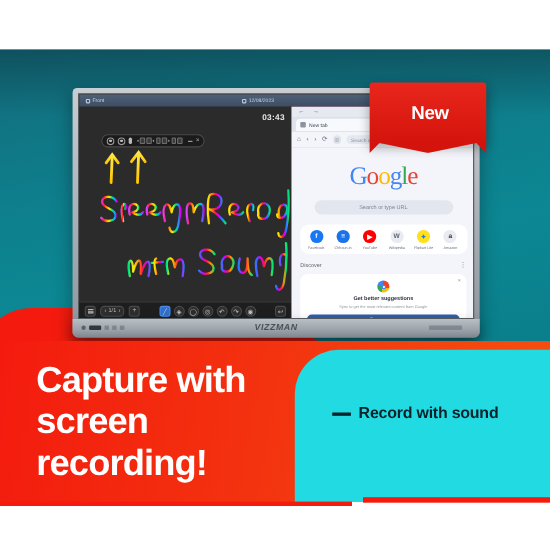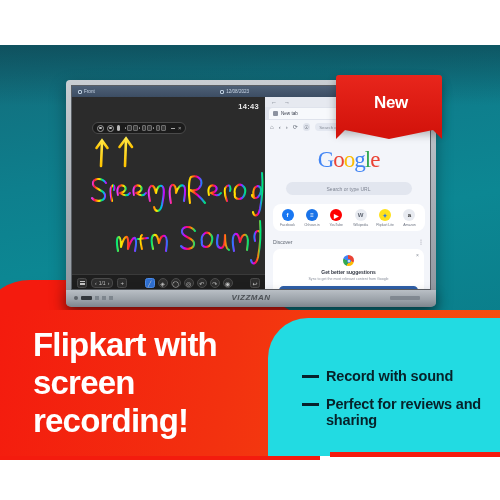--- a/index.html
+++ b/index.html
@@ -317,21 +317,21 @@
           <span class="sb-ico"></span>
           <span>12/08/2023</span>
         </div>
         <div class="sb-item">
           <span class="sb-wifi"></span>
           <span>Connected to ethernet</span>
         </div>
       </div>
 
       <div class="canvas">
-        <div class="clock">14:43</div>
+        <div class="clock">03:43</div>
 
         <div class="rec-bar">
           <span class="rec-ico">
               <i class="rec-dot-in"></i>
             </span>
           <span class="rec-ico">
               <i class="rec-dot-in"></i>
             </span>
           <span class="rec-mic"></span>
           <span class="rec-timer">
@@ -556,26 +556,22 @@
     </div>
     <span class="ribbon-tail-l"></span>
     <span class="ribbon-mid"></span>
     <span class="ribbon-tail-r"></span>
   </div>
 
   <div class="bottom-band"></div>
   <div class="cyan-panel"></div>
   <div class="cyan-underline"></div>
 
-  <div class="headline">Flipkart with screen recording!</div>
+  <div class="headline">Capture with screen recording!</div>
 
   <div class="bullets">
     <div class="bullet-row">
       <span class="bullet-dash"></span>
       <span class="bullet-text">Record with sound</span>
     </div>
-    <div class="bullet-row">
-      <span class="bullet-dash"></span>
-      <span class="bullet-text">Perfect for reviews and sharing</span>
-    </div>
   </div>
 
 </div>
 
 </body></html>

